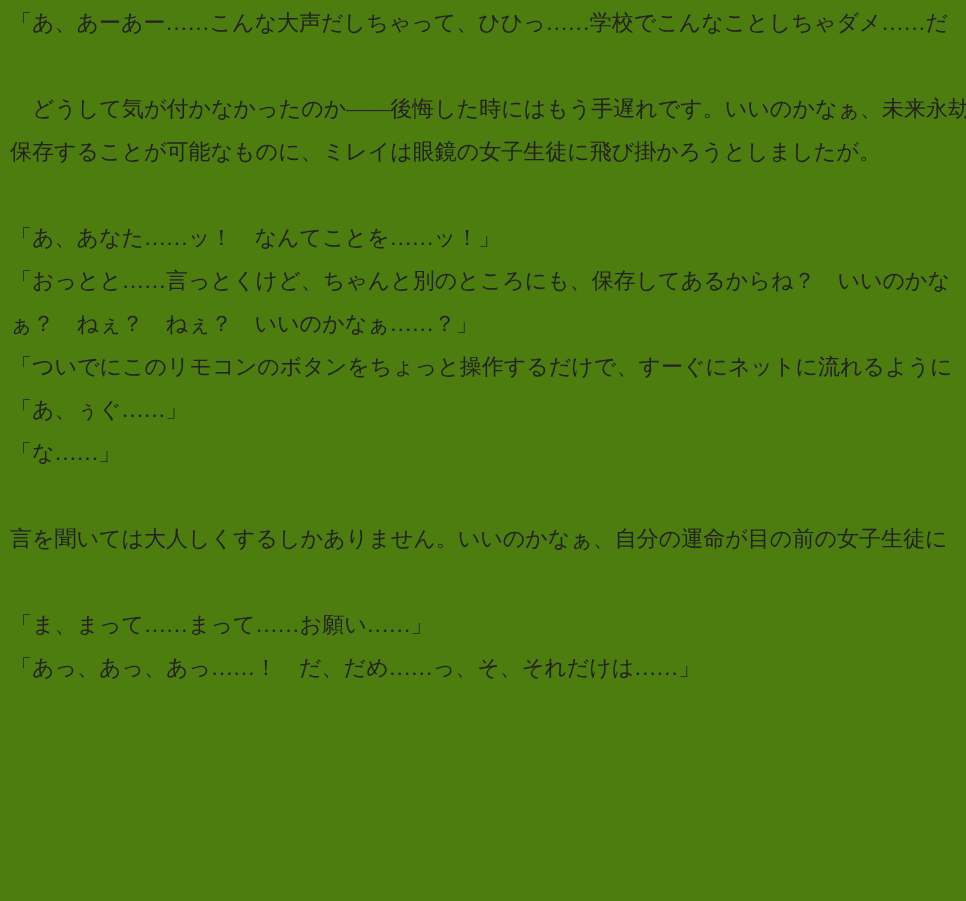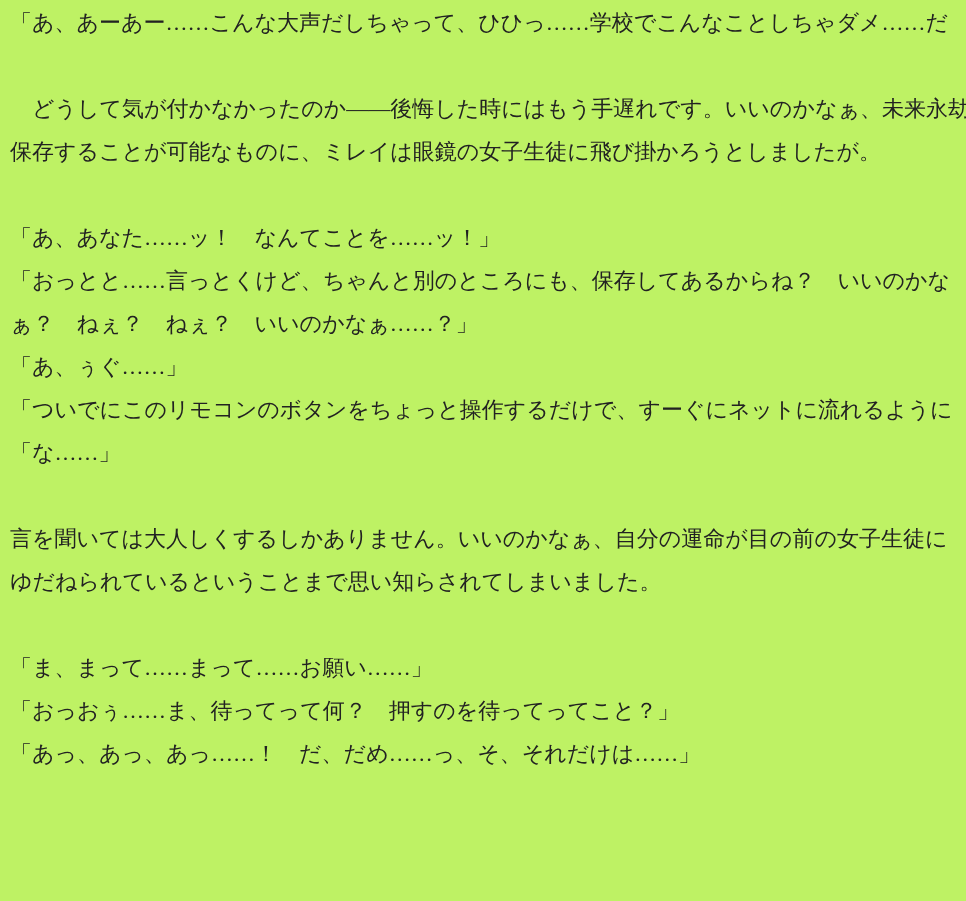--- a/index.html
+++ b/index.html
@@ -4,21 +4,21 @@
 <style>
   html, body {
     margin: 0;
     padding: 0;
     background: #ffffff;
   }
   .page {
     width: 966px;
     height: 901px;
     box-sizing: border-box;
-    background: #bef264;
+    background: #4d7c0f;
     overflow: hidden;
   }
   .document {
     box-sizing: border-box;
     padding: 1px 22px 0 10px;
     font-family: "Liberation Serif", "DejaVu Serif", serif;
     font-size: 22px;
     line-height: 43px;
     color: #222222;
   }
@@ -35,25 +35,23 @@
   <div class="document">
     <div id="lines-container">
         <div class="line">「あ、あーあー……こんな大声だしちゃって、ひひっ……学校でこんなことしちゃダメ……だ</div>
         <div class="line"></div>
         <div class="line">　どうして気が付かなかったのか――後悔した時にはもう手遅れです。いいのかなぁ、未来永劫</div>
         <div class="line">保存することが可能なものに、ミレイは眼鏡の女子生徒に飛び掛かろうとしましたが。</div>
         <div class="line"></div>
         <div class="line">「あ、あなた……ッ！　なんてことを……ッ！」</div>
         <div class="line">「おっとと……言っとくけど、ちゃんと別のところにも、保存してあるからね？　いいのかな</div>
         <div class="line">ぁ？　ねぇ？　ねぇ？　いいのかなぁ……？」</div>
+        <div class="line">「ついでにこのリモコンのボタンをちょっと操作するだけで、すーぐにネットに流れるように</div>
         <div class="line">「あ、ぅぐ……」</div>
-        <div class="line">「ついでにこのリモコンのボタンをちょっと操作するだけで、すーぐにネットに流れるように</div>
         <div class="line">「な……」</div>
         <div class="line"></div>
         <div class="line">言を聞いては大人しくするしかありません。いいのかなぁ、自分の運命が目の前の女子生徒に</div>
-        <div class="line">ゆだねられているということまで思い知らされてしまいました。</div>
         <div class="line"></div>
         <div class="line">「ま、まって……まって……お願い……」</div>
-        <div class="line">「おっおぅ……ま、待ってって何？　押すのを待ってってこと？」</div>
         <div class="line">「あっ、あっ、あっ……！　だ、だめ……っ、そ、それだけは……」</div>
       </div>
   </div>
 </div>
 
 </body></html>

